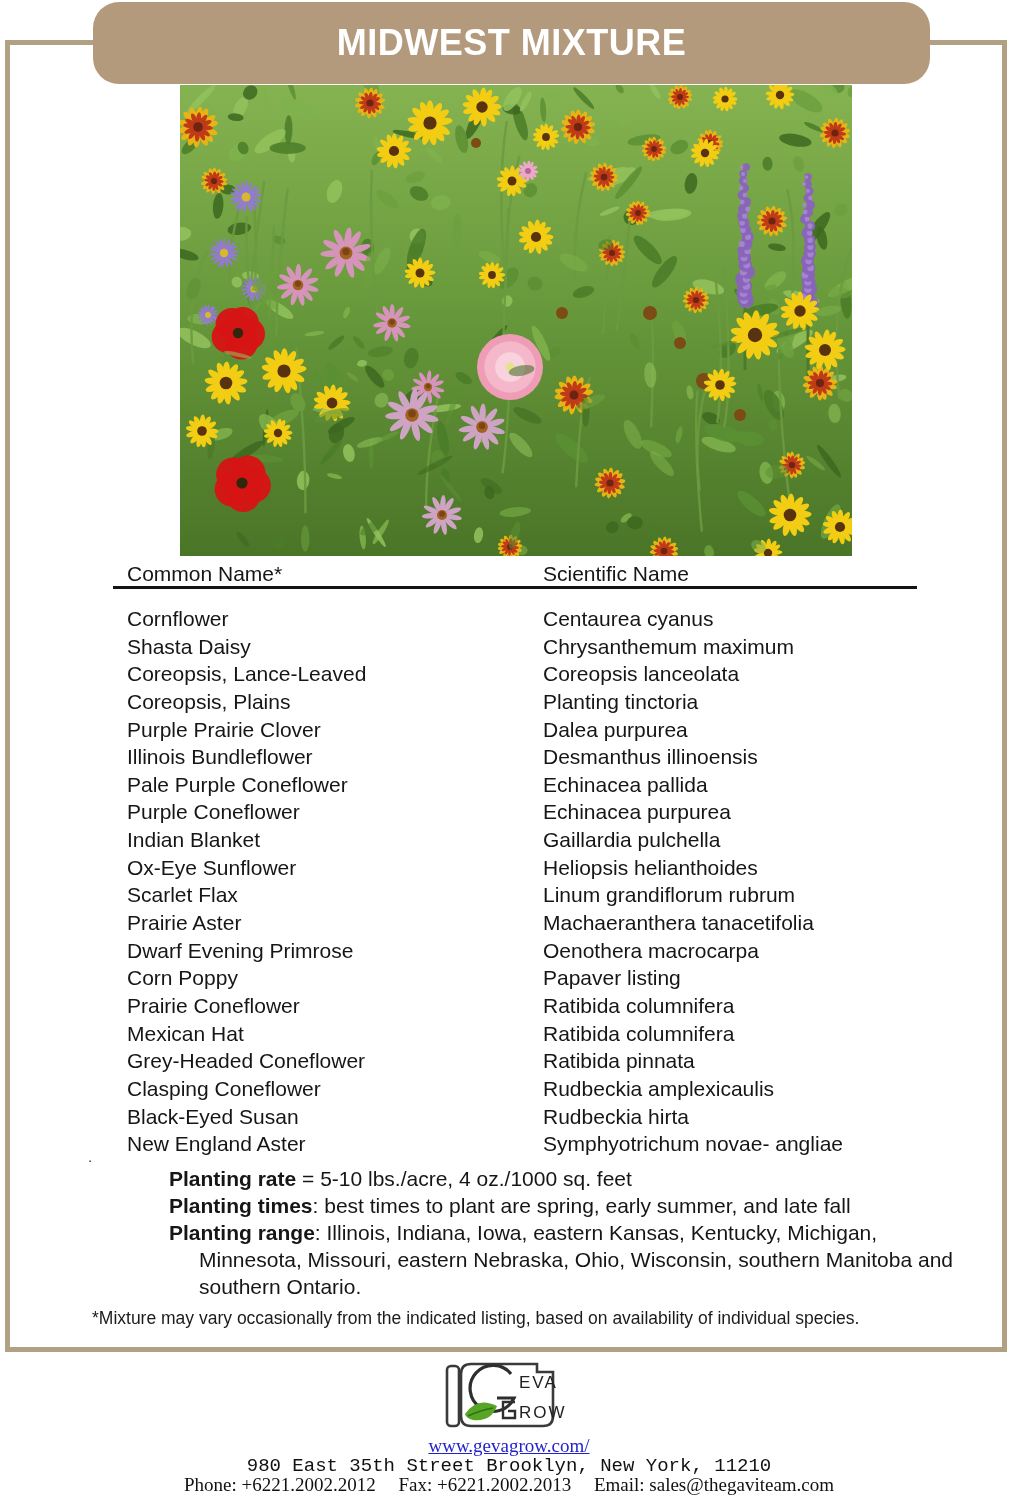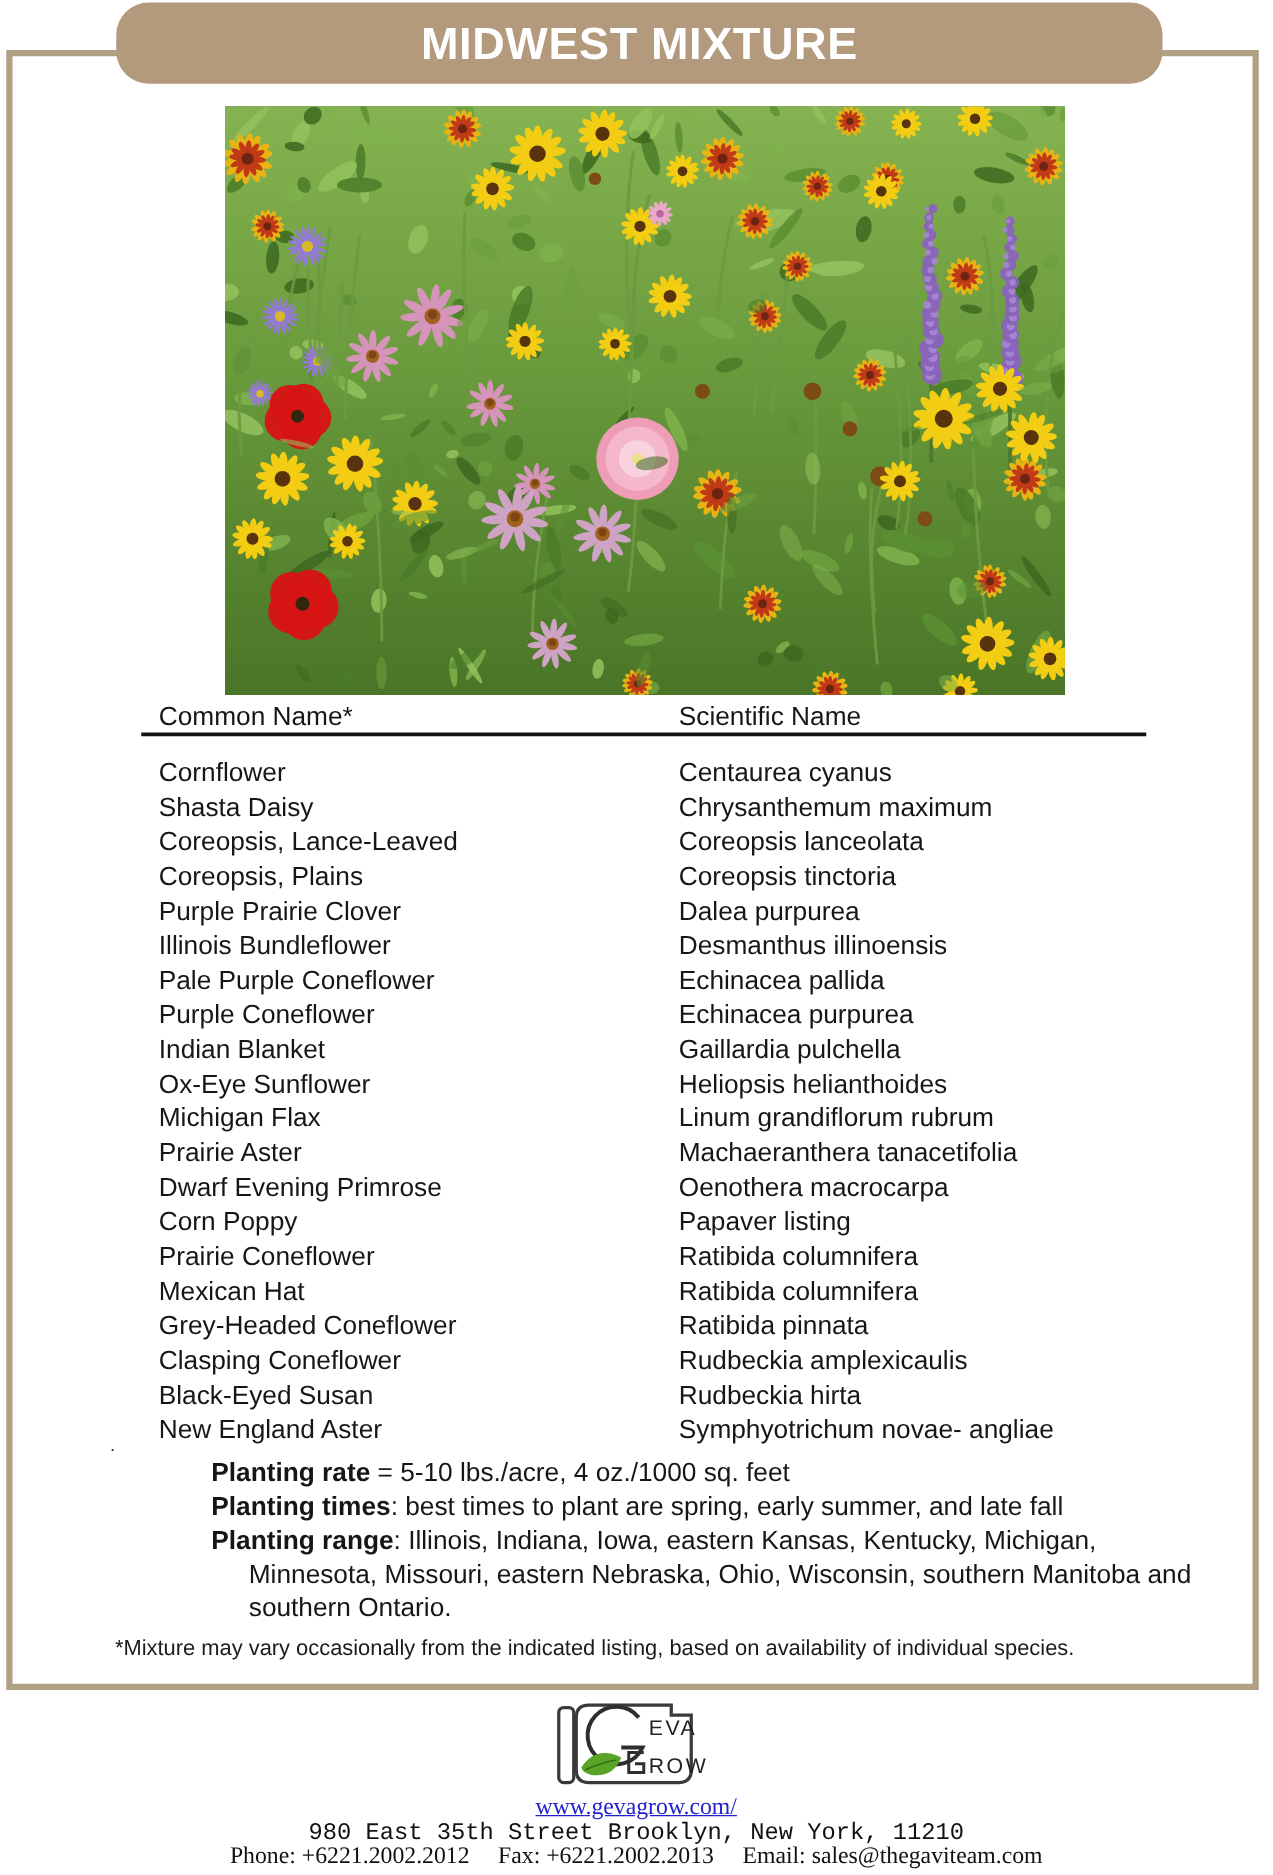--- a/index.html
+++ b/index.html
@@ -17,21 +17,21 @@
     font-family:"Liberation Sans",sans-serif;
     color:var(--ink);
     overflow:hidden;
   }
   .frame{
     position:absolute;left:5px;top:40px;width:1002px;height:1312px;
     border:5px solid var(--frame);
     z-index:1;background:transparent;
   }
   .banner{
-    position:absolute;left:93px;top:2px;width:837px;height:65px;
+    position:absolute;left:93px;top:2px;width:837px;height:82px;
     background:var(--banner-bg);
     display:flex;align-items:center;justify-content:center;
     z-index:3;
     border-radius:26px;
   }
   .banner-title{
     color:#ffffff;font-size:36px;font-weight:bold;letter-spacing:.5px;
     font-family:"Liberation Sans",sans-serif;
   }
   .photo{
@@ -1629,21 +1629,21 @@
         <div>Chrysanthemum maximum</div>
       </div>
 
       <div class="t-row">
         <div>Coreopsis, Lance-Leaved</div>
         <div>Coreopsis lanceolata</div>
       </div>
 
       <div class="t-row">
         <div>Coreopsis, Plains</div>
-        <div>Coreopsis tinctoria</div>
+        <div>Planting tinctoria</div>
       </div>
 
       <div class="t-row">
         <div>Purple Prairie Clover</div>
         <div>Dalea purpurea</div>
       </div>
 
       <div class="t-row">
         <div>Illinois Bundleflower</div>
         <div>Desmanthus illinoensis</div>
@@ -1663,21 +1663,21 @@
         <div>Indian Blanket</div>
         <div>Gaillardia pulchella</div>
       </div>
 
       <div class="t-row">
         <div>Ox-Eye Sunflower</div>
         <div>Heliopsis helianthoides</div>
       </div>
 
       <div class="t-row">
-        <div>Michigan Flax</div>
+        <div>Scarlet Flax</div>
         <div>Linum grandiflorum rubrum</div>
       </div>
 
       <div class="t-row">
         <div>Prairie Aster</div>
         <div>Machaeranthera tanacetifolia</div>
       </div>
 
       <div class="t-row">
         <div>Dwarf Evening Primrose</div>

